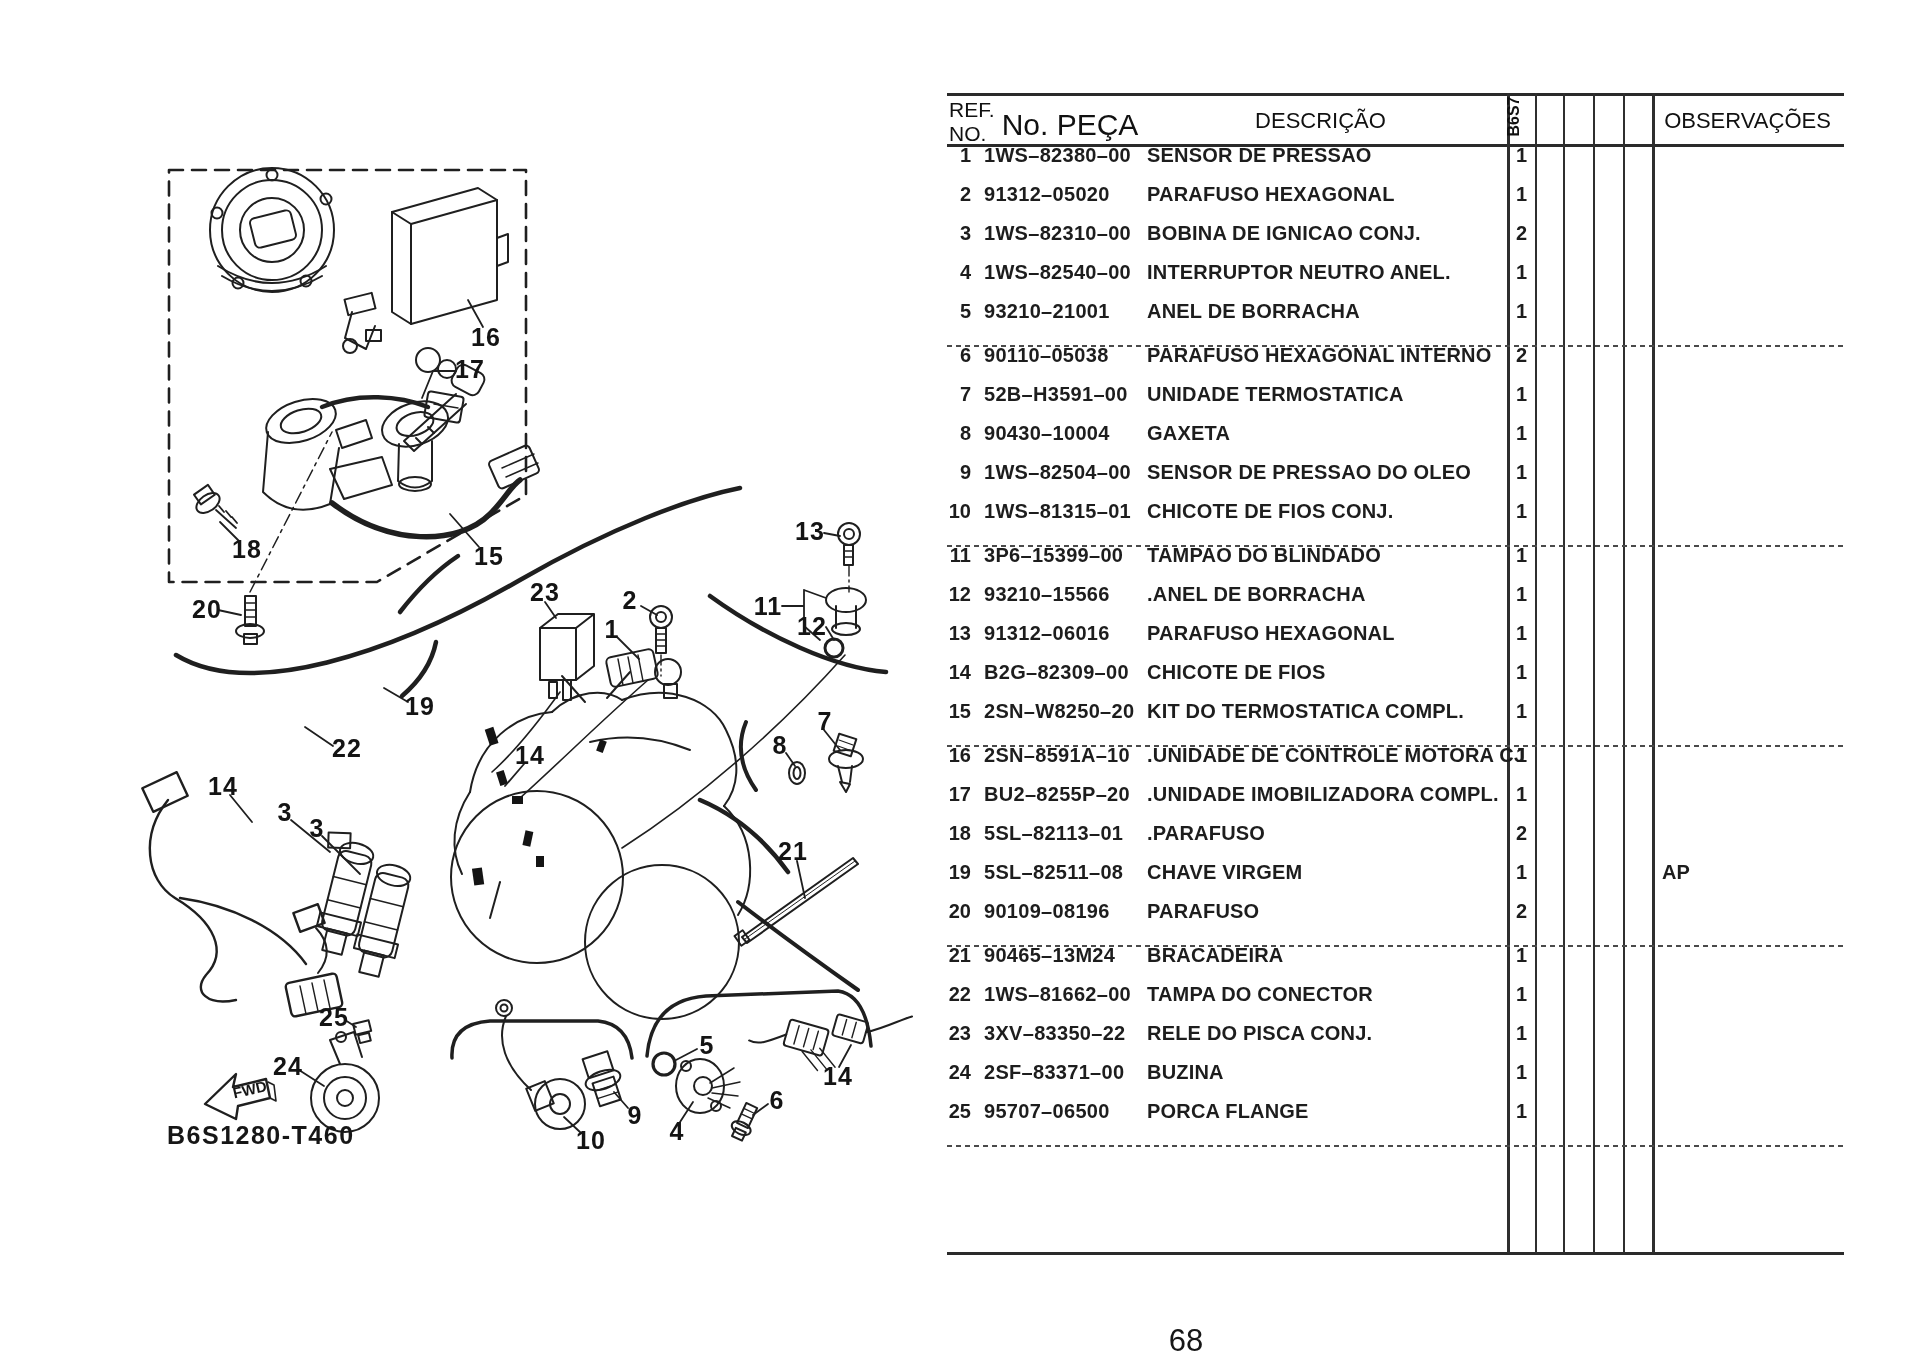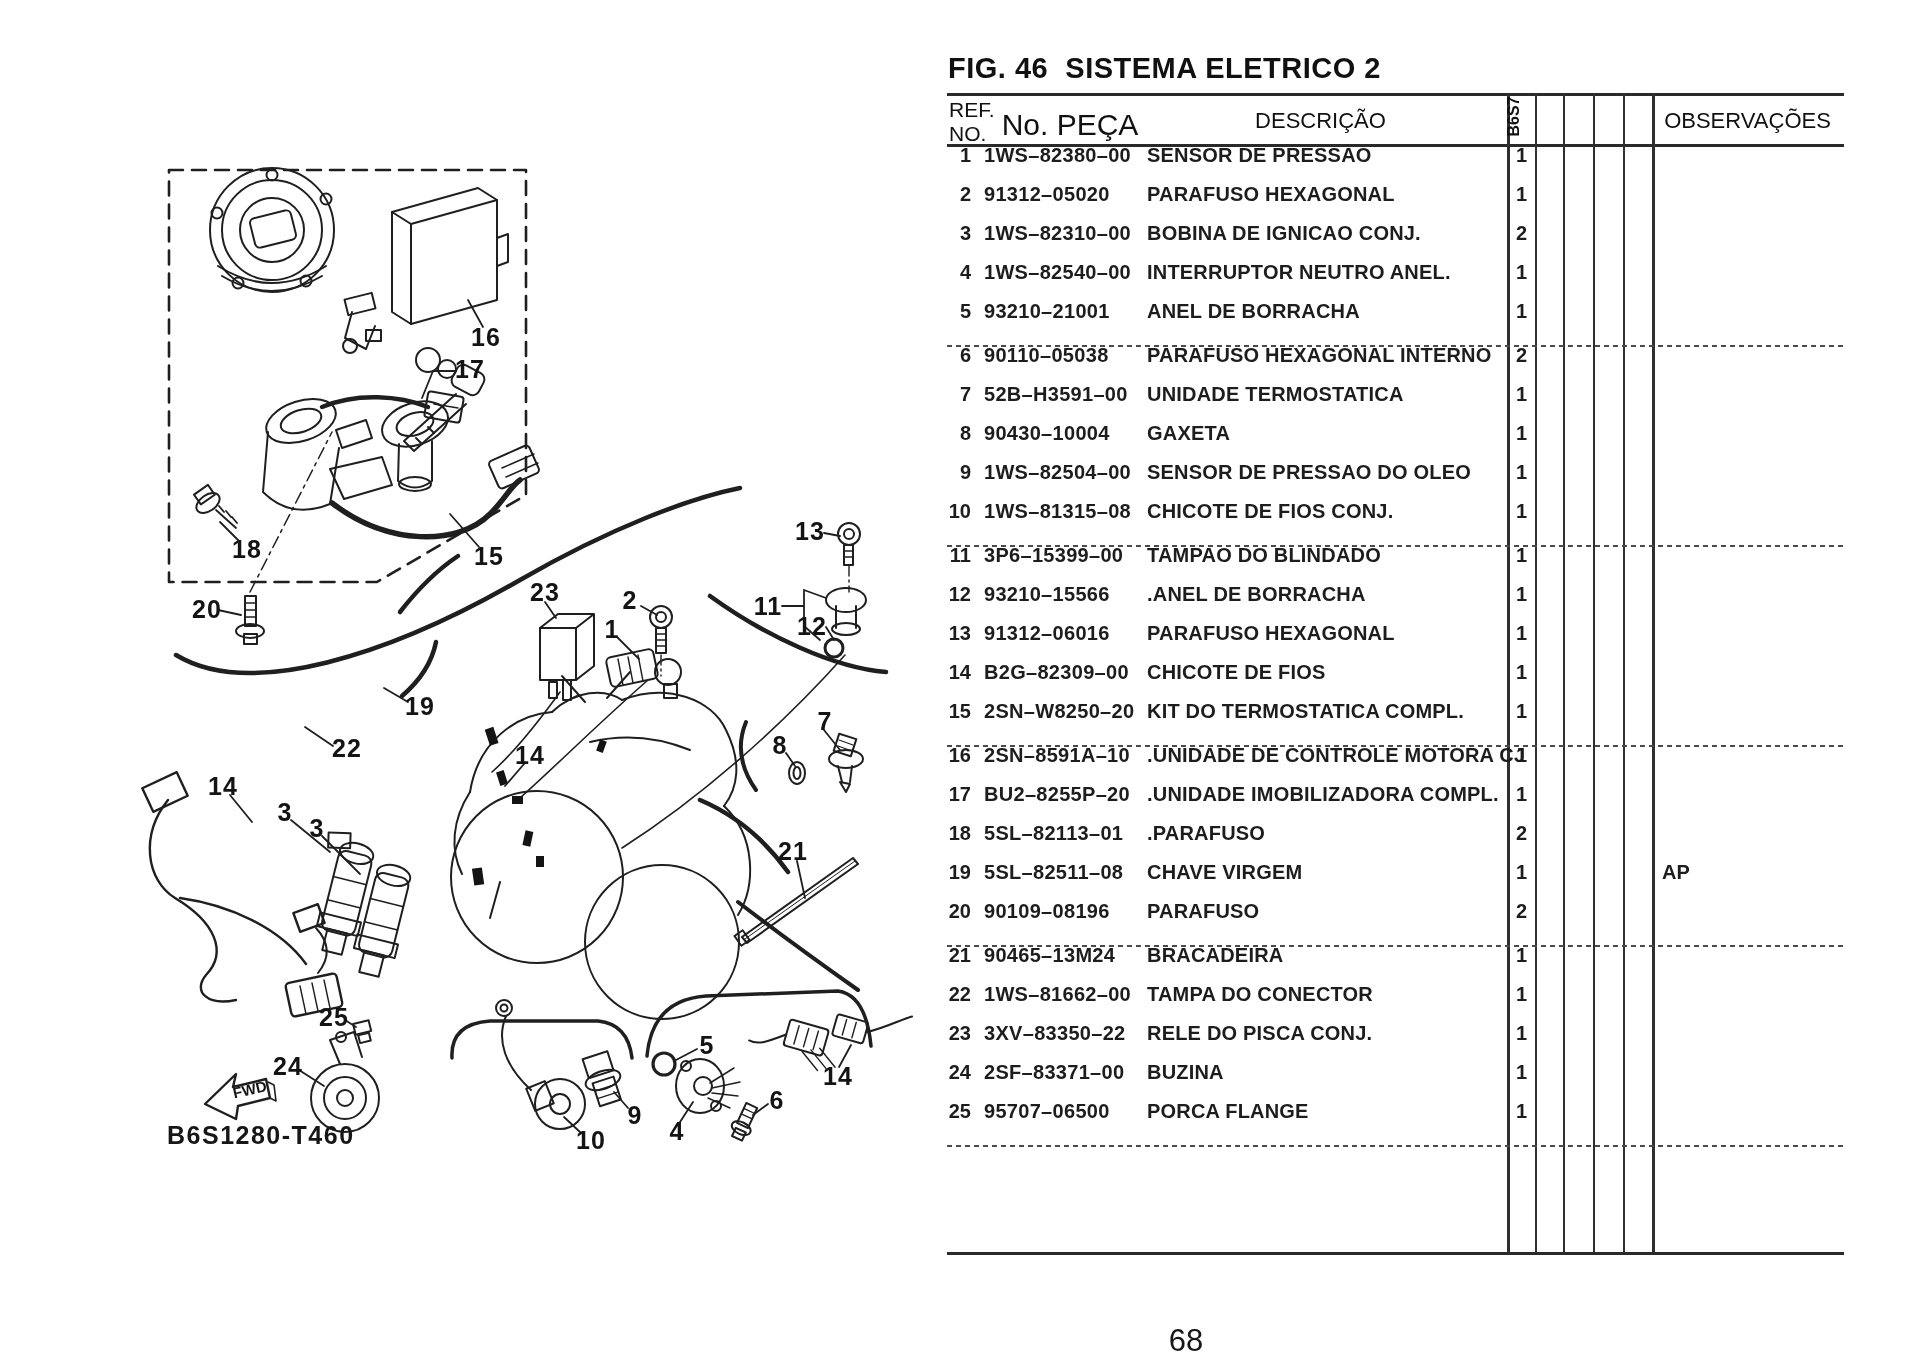--- a/index.html
+++ b/index.html
@@ -353,21 +353,20 @@
       <div class="co" style="left: 707px; top: 1045px;">5</div>
       <div class="co" style="left: 677px; top: 1131px;">4</div>
       <div class="co" style="left: 777px; top: 1100px;">6</div>
       <div class="co" style="left: 635px; top: 1115px;">9</div>
       <div class="co" style="left: 591px; top: 1140px;">10</div>
       <div class="co" style="left: 838px; top: 1076px;">14</div>
     </div>
 
   <div class="diagram-code">B6S1280-T460</div>
 
-  <div class="fig-title">FIG. 46  SISTEMA ELETRICO 2</div>
 
   <div class="hrule" style="top:93px"></div>
   <div class="hrule" style="top:144px"></div>
   <div class="hrule" style="top:1252px"></div>
 
   <div class="vline" style="left:1507px;width:2.5px"></div>
   <div class="vline" style="left:1535px;width:1.5px"></div>
   <div class="vline" style="left:1563px;width:1.5px"></div>
   <div class="vline" style="left:1593px;width:1.5px"></div>
   <div class="vline" style="left:1623px;width:1.5px"></div>
@@ -445,21 +444,21 @@
       </div>
       <div class="row" style="top: 461px;">
         <span class="c-ref">9</span>
         <span class="c-part">1WS–82504–00</span>
         <span class="c-desc">SENSOR DE PRESSAO DO OLEO</span>
         <span class="c-qty">1</span>
         <span class="c-obs"></span>
       </div>
       <div class="row" style="top: 500px;">
         <span class="c-ref">10</span>
-        <span class="c-part">1WS–81315–08</span>
+        <span class="c-part">1WS–81315–01</span>
         <span class="c-desc">CHICOTE DE FIOS CONJ.</span>
         <span class="c-qty">1</span>
         <span class="c-obs"></span>
       </div>
       <div class="row" style="top: 544px;">
         <span class="c-ref">11</span>
         <span class="c-part">3P6–15399–00</span>
         <span class="c-desc">TAMPAO DO BLINDADO</span>
         <span class="c-qty">1</span>
         <span class="c-obs"></span>

